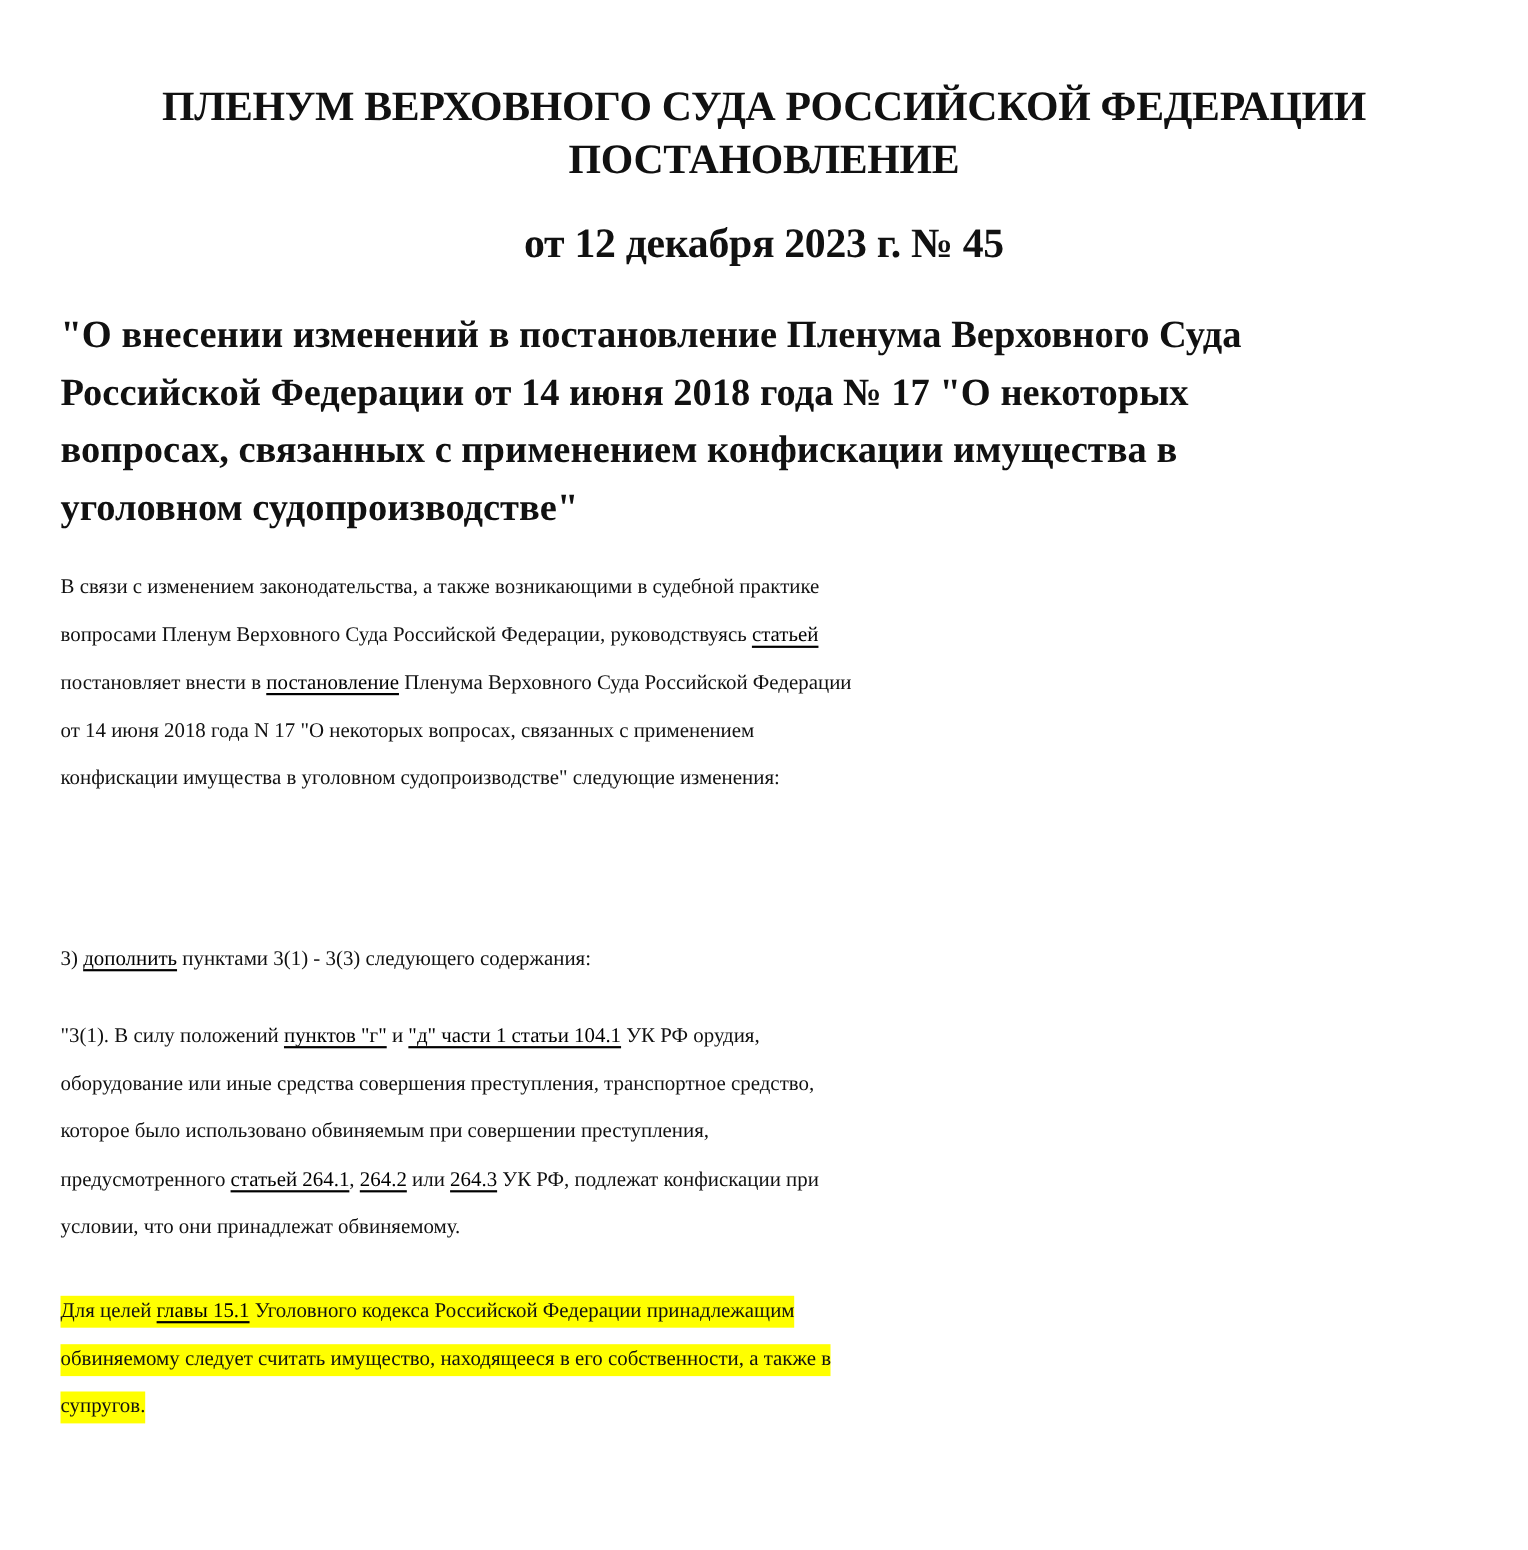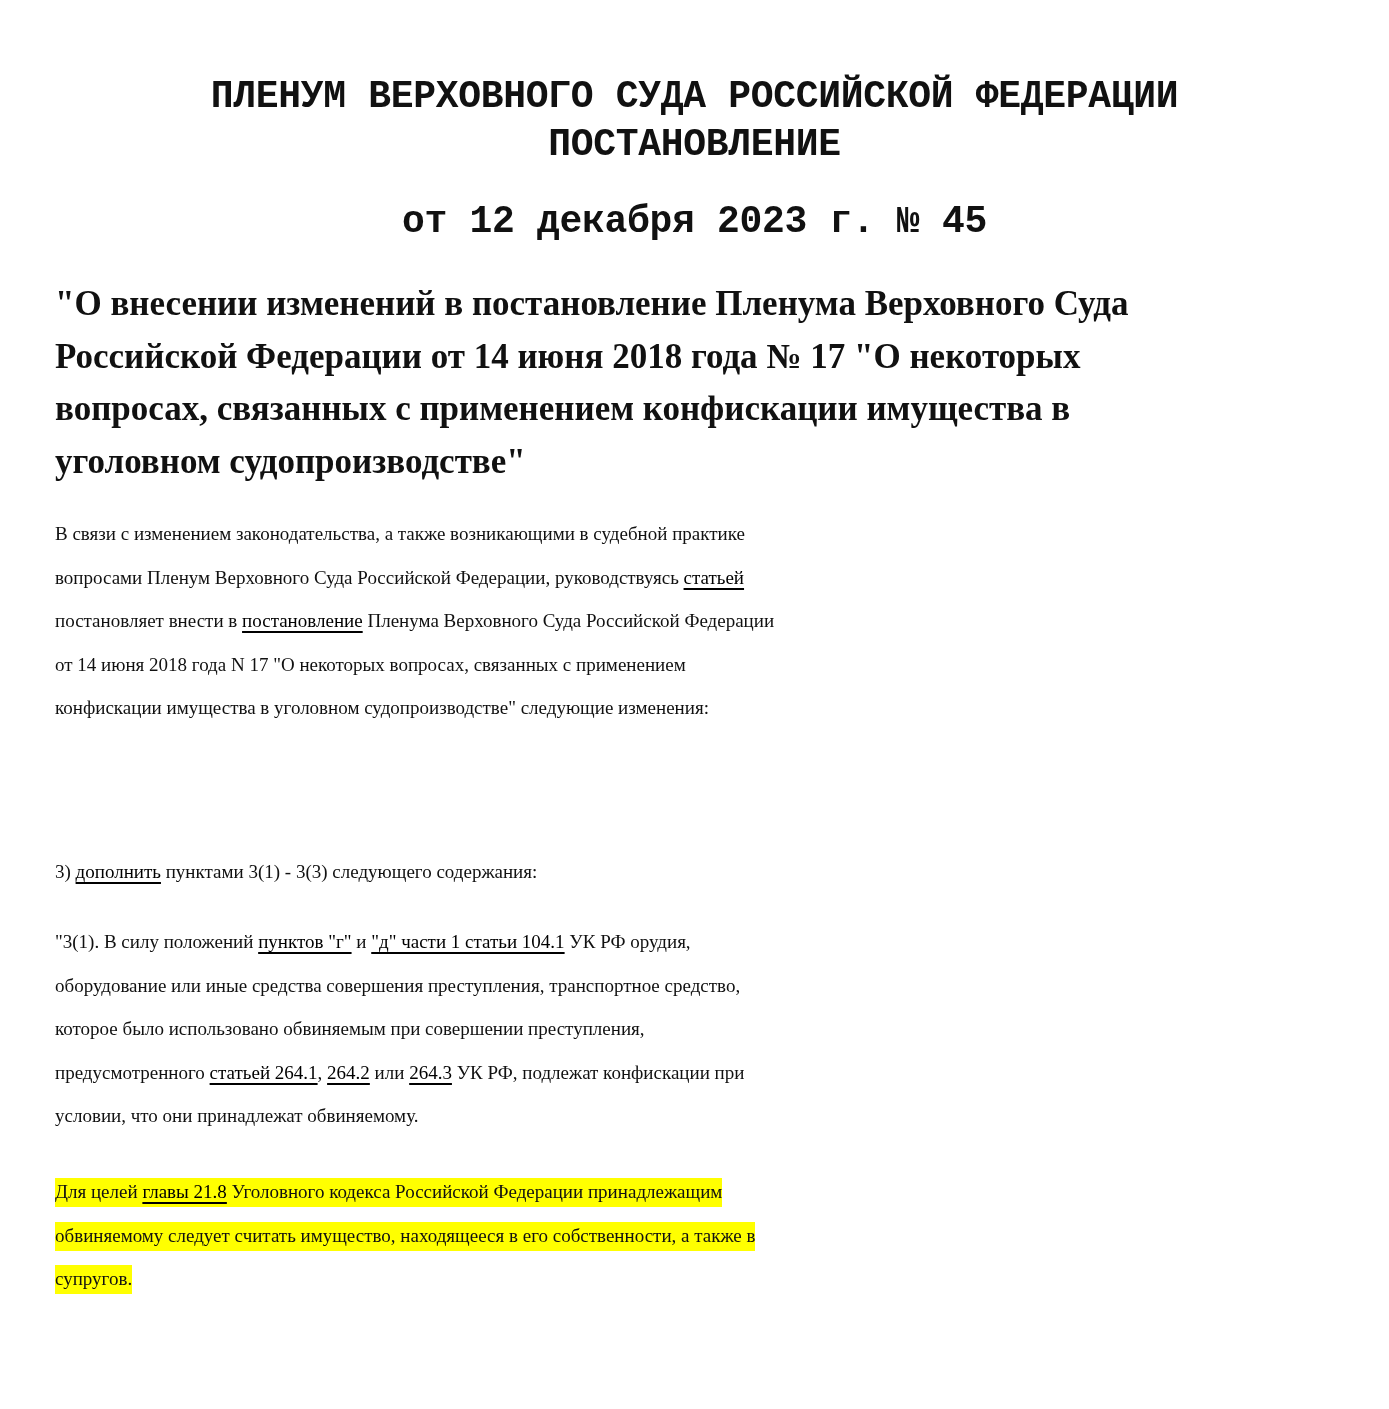--- a/index.html
+++ b/index.html
@@ -18,21 +18,21 @@
     position: absolute;
     left: 0; top: 0;
     width: 1389px;
     height: 1409px;
   }
   .hdr {
     position: absolute;
     left: 0;
     width: 1389px;
     text-align: center;
-    font-family: Liberation Mono, monospace;
+    font-family: Liberation Serif, serif;
     font-weight: bold;
     font-size: 38px;
     line-height: 46px;
     white-space: nowrap;
     letter-spacing: -0.3px;
   }
   .hdr.l1 { top: 74px; }
   .hdr.l2 { top: 122px; }
   .hdr.date { top: 199px; text-align: center; }
 
@@ -106,18 +106,18 @@
 
   <div class="para p-31">
     <span class="ln"><span>"3(1). В силу положений </span><a class="link">пунктов "г"</a><span> и </span><a class="link">"д" части 1 статьи 104.1</a><span> УК РФ орудия,</span></span>
     <span class="ln">оборудование или иные средства совершения преступления, транспортное средство,</span>
     <span class="ln">которое было использовано обвиняемым при совершении преступления,</span>
     <span class="ln"><span>предусмотренного </span><a class="link">статьей 264.1</a><span>, </span><a class="link">264.2</a><span> или </span><a class="link">264.3</a><span> УК РФ, подлежат конфискации при</span></span>
     <span class="ln">условии, что они принадлежат обвиняемому.</span>
   </div>
 
   <div class="para p-hl">
-    <span class="ln"><span class="hl"><span>Для целей </span><a class="link">главы 21.8</a><span> Уголовного кодекса Российской Федерации принадлежащим</span></span></span>
+    <span class="ln"><span class="hl"><span>Для целей </span><a class="link">главы 15.1</a><span> Уголовного кодекса Российской Федерации принадлежащим</span></span></span>
     <span class="ln"><span class="hl">обвиняемому следует считать имущество, находящееся в его собственности, а также в</span></span>
     <span class="ln"><span class="hl">супругов.</span></span>
   </div>
 
 </div>
 
 </body></html>

